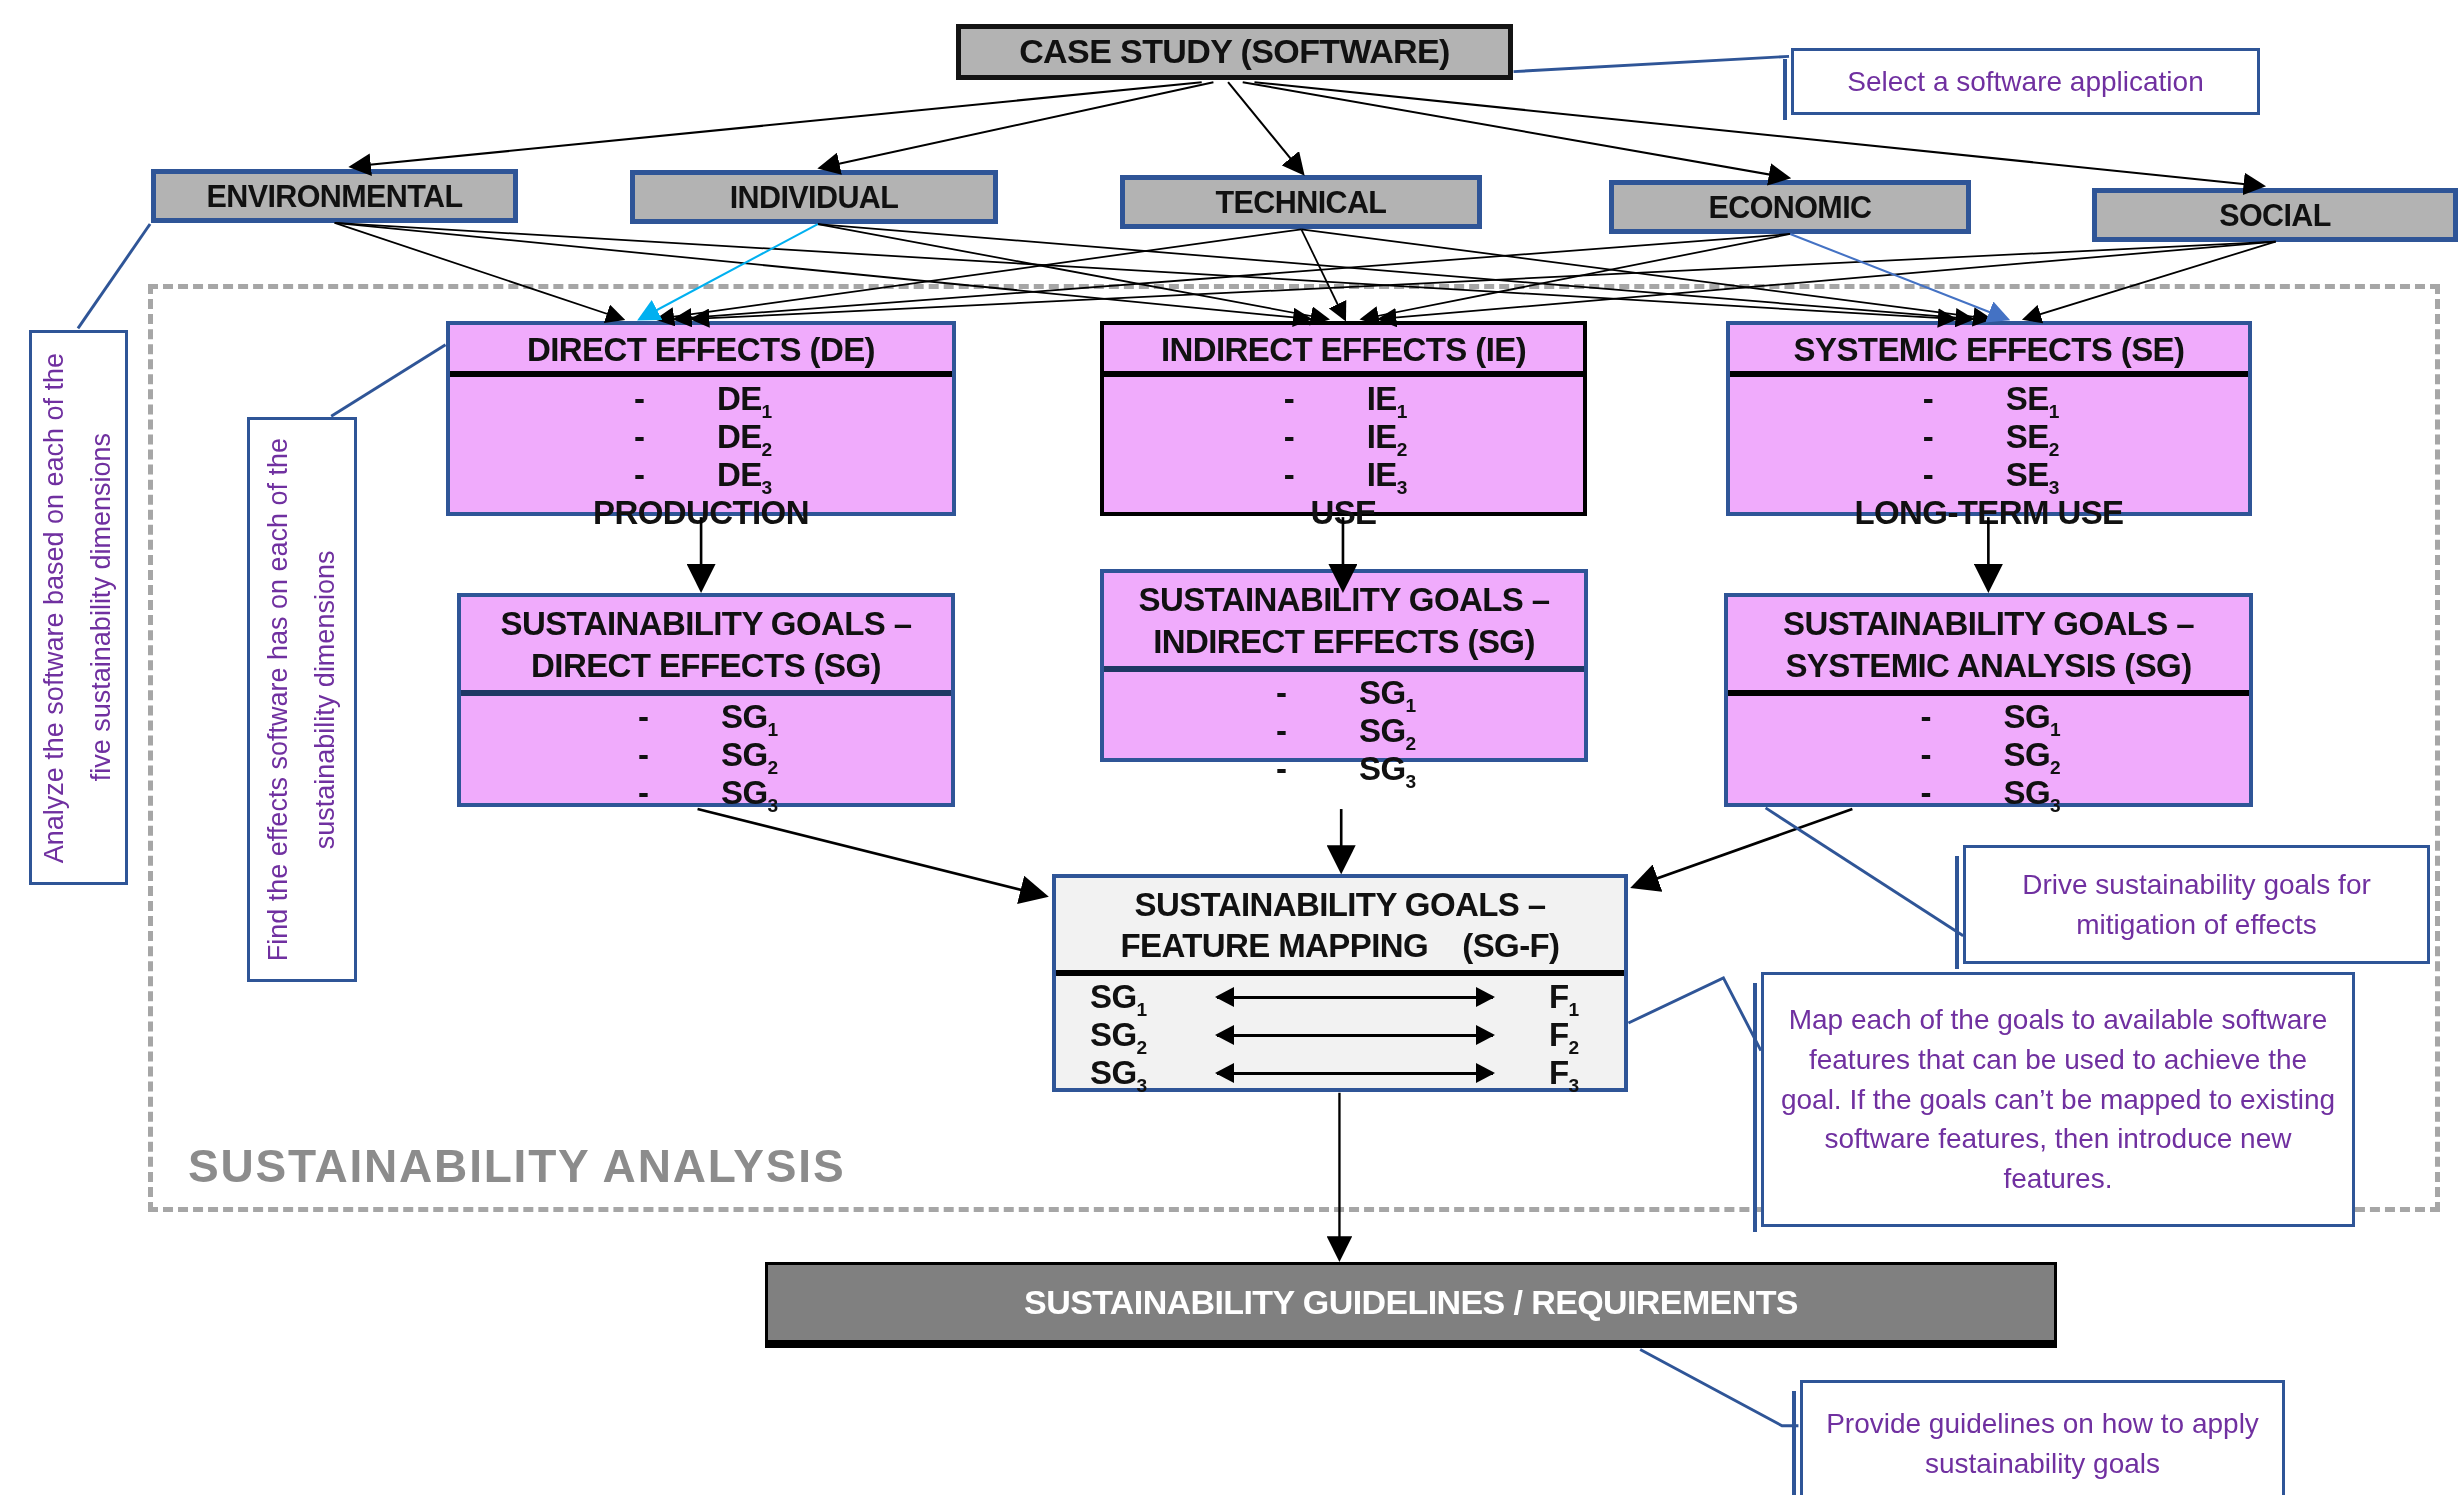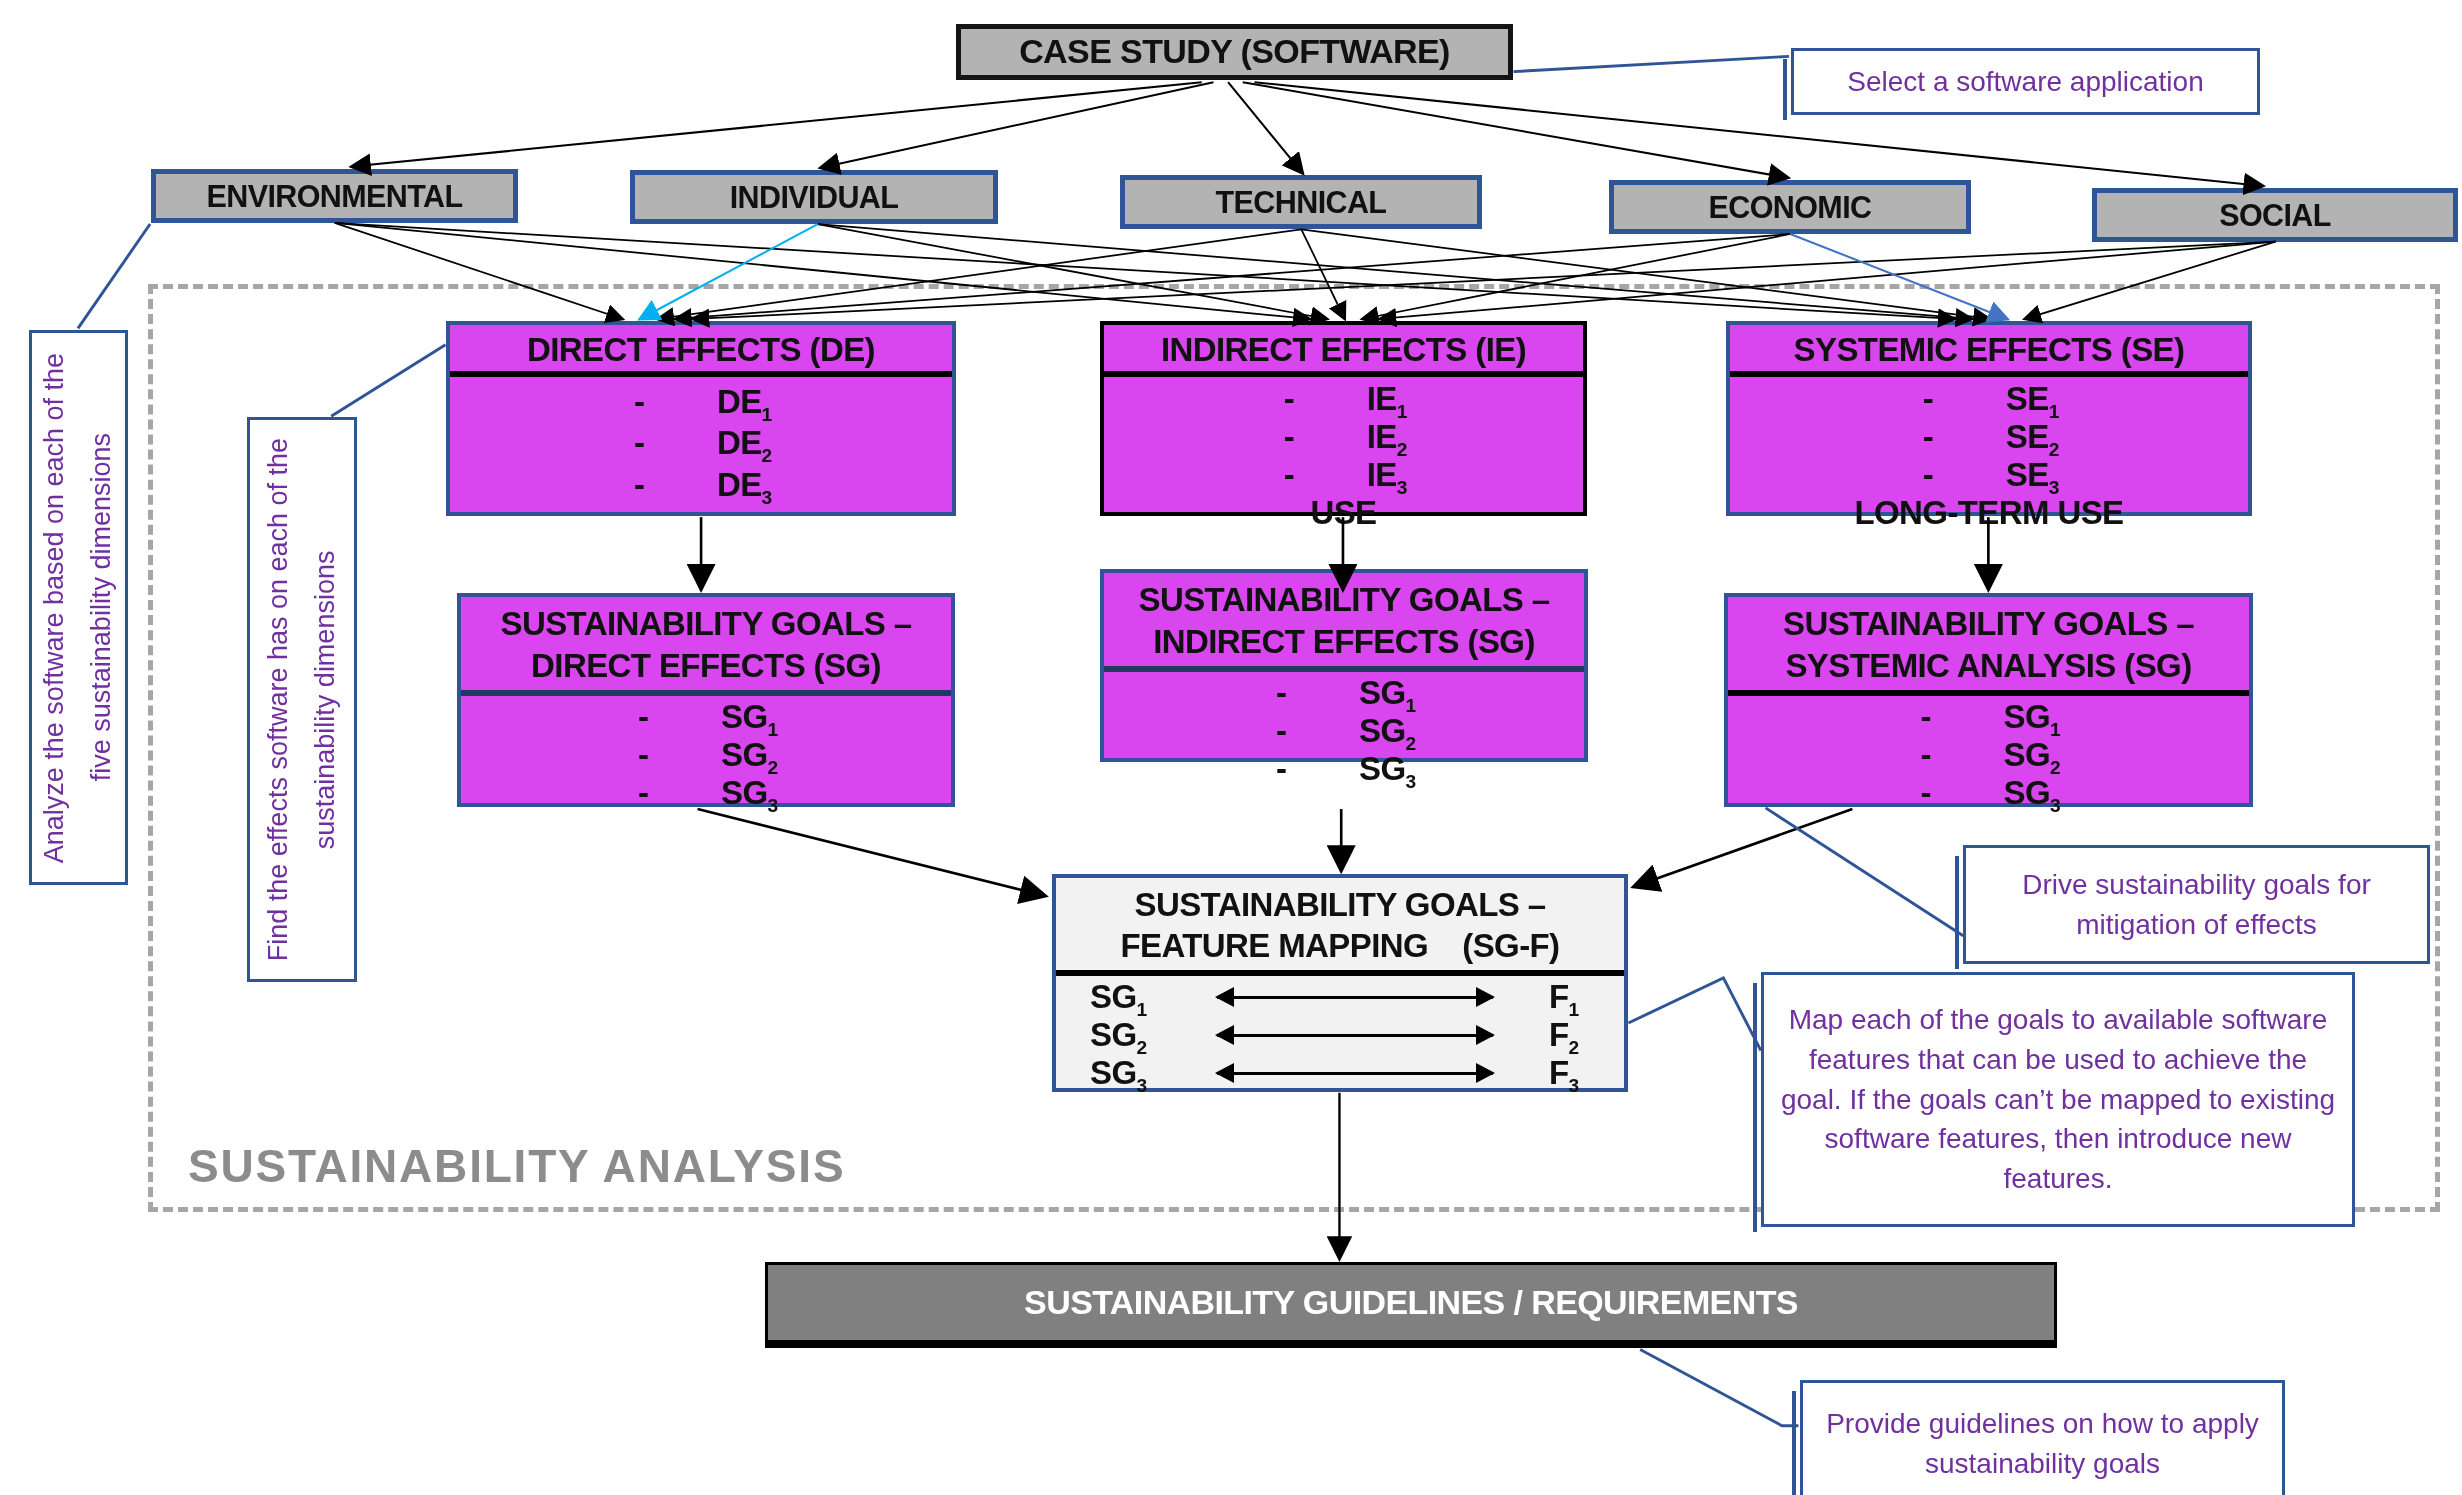--- a/index.html
+++ b/index.html
@@ -5,21 +5,21 @@
   html,body{margin:0;padding:0;background:#fff;}
   #stage{position:relative;width:2462px;height:1495px;background:#fff;overflow:hidden;
          font-family:"Liberation Sans",sans-serif;}
   .abs{position:absolute;box-sizing:border-box;}
   
   .nodebox{background:#b3b3b3;display:flex;align-items:center;justify-content:center;
            font-weight:bold;color:#111;letter-spacing:-0.6px;}
   .case{border:5.9px solid #141414;font-size:34px;}
   .dim{border:5.3px solid #2f5597;font-size:30.5px;}
   
-  .effect{background:#d946ef;border:4.7px solid #2f5597;display:flex;flex-direction:column;}
+  .effect{background:#f0abfc;border:4.7px solid #2f5597;display:flex;flex-direction:column;}
   .effect.bblack{border-color:#000;}
   .effect.light{background:#f2f2f2;}
   .etitle{display:flex;align-items:center;justify-content:center;text-align:center;
           font-weight:bold;font-size:33px;letter-spacing:-0.6px;color:#111;line-height:1.25;
           white-space:pre-wrap;padding:3.5px 14px 1.2px 14px;}
   .sep{height:6.4px;background:#000;width:100%;flex:0 0 auto;}
   .sep.navy{background:#1f3864;}
   .ebody{flex:1;display:flex;flex-direction:column;justify-content:space-evenly;padding:2.3px 0 4.7px 0;}
   .eitem{display:flex;justify-content:center;gap:69px;font-weight:bold;font-size:33px;
          letter-spacing:-0.6px;color:#111;}
@@ -88,20 +88,21 @@
         <span><span>DE</span><sub>1</sub></span>
         </div>
       <div class="eitem">
           <span class="dash">-</span>
         <span><span>DE</span><sub>2</sub></span>
         </div>
       <div class="eitem">
           <span class="dash">-</span>
         <span><span>DE</span><sub>3</sub></span>
         </div>
+      <div class="efooter">PRODUCTION</div>
     </div>
   </div>
 
   <div class="abs effect bblack z3" style="left:1100px;top:321px;width:487px;height:195px;">
     <div class="etitle">INDIRECT EFFECTS (IE)</div>
     <div class="sep"></div>
     <div class="ebody">
       <div class="eitem">
           <span class="dash">-</span>
         <span><span>IE</span><sub>1</sub></span>

